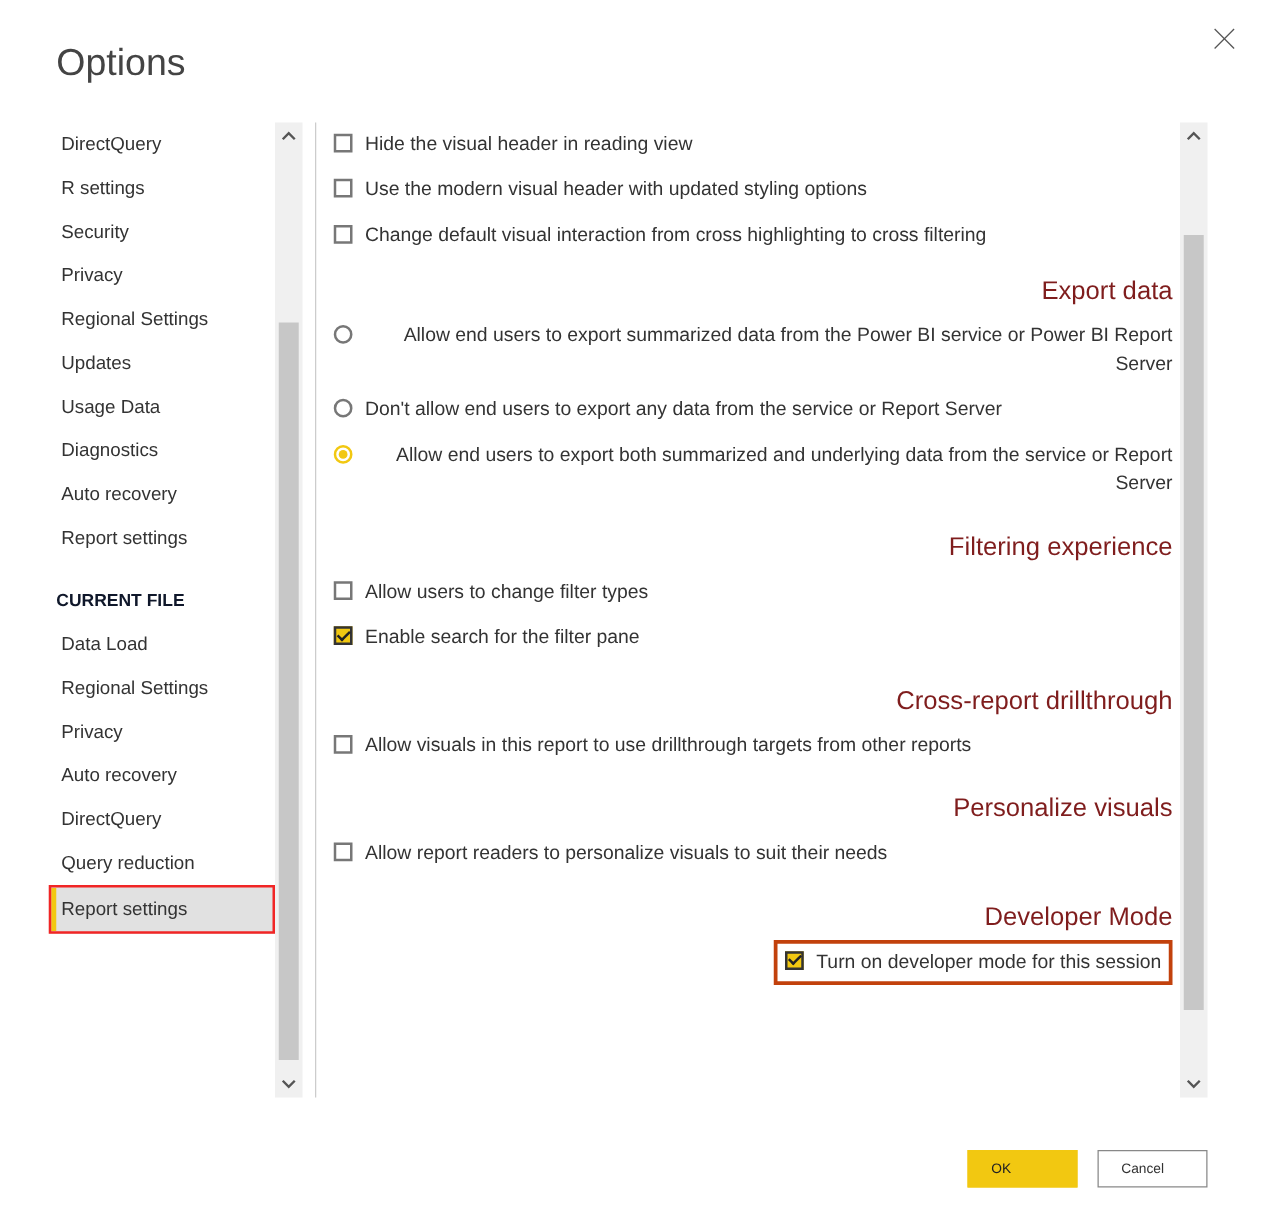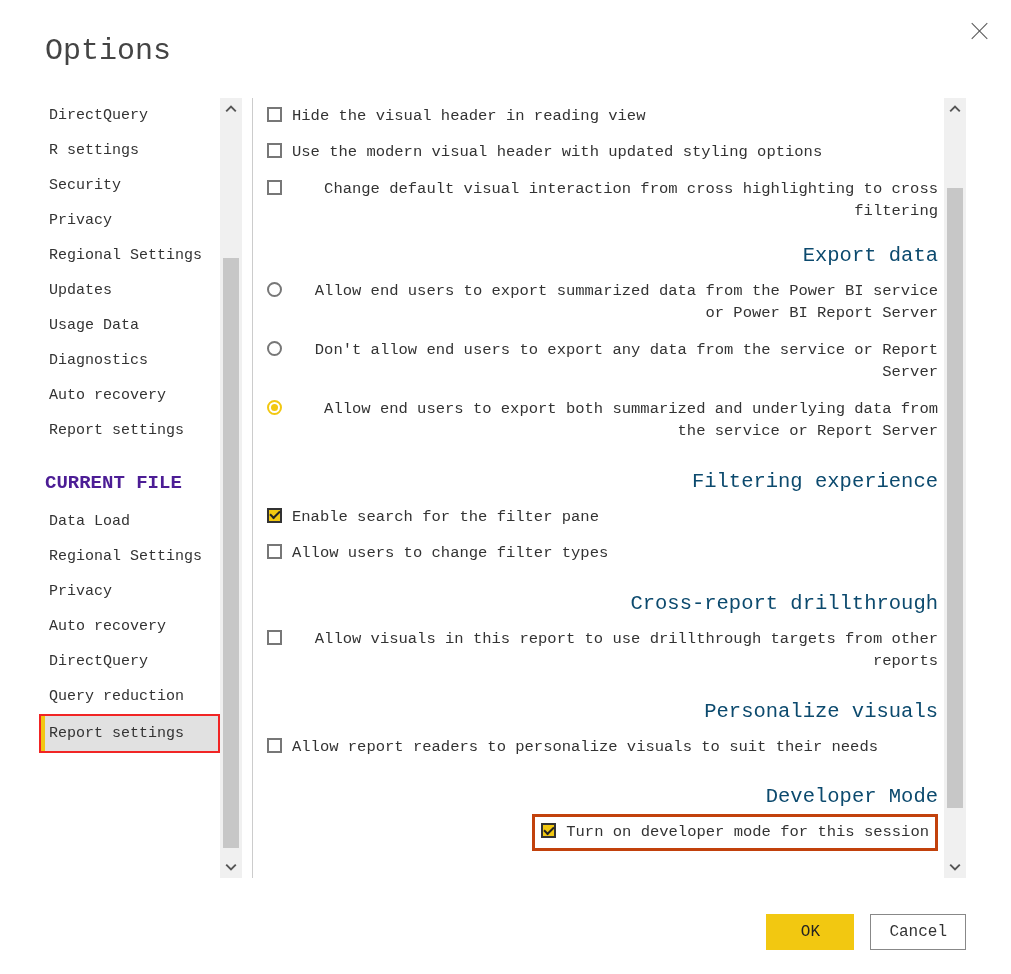--- a/index.html
+++ b/index.html
@@ -11,21 +11,20 @@
       color: #333333;
       width: 1011px;
       height: 974px;
       overflow: hidden;
     }
     .container {
       position: relative;
       padding: 30px 45px 24px 45px;
       width: 100%;
       height: 100%;
-      font-family: Liberation Mono, monospace;
     }
     .close-icon {
       position: absolute;
       top: 22px;
       right: 22px;
       width: 18px;
       height: 18px;
       cursor: pointer;
     }
     .close-icon::before, .close-icon::after {
@@ -71,23 +70,23 @@
     .sidebar-item.selected {
       background: #e1e1e1;
       border: 2px solid #f12525;
       margin-left: -6px;
       padding-left: 8px;
     }
     .sidebar-item.highlight-border-left {
       box-shadow: inset 4px 0 0 #f2c811;
     }
     .section-hdr {
-      font-size: 19px;
+      font-size: 14px;
       font-weight: 700;
-      color: #4c1d95;
+      color: #0f172a;
       padding: 24px 4px 10px 0;
     }
 
     .sidebar-scroll {
       width: 22px;
       position: relative;
       background: #f0f0f0;
     }
     .sb-up, .sb-down {
       position: absolute;
@@ -177,21 +176,21 @@
     .radio-circ.sel { border-color: #f2c811; }
     .radio-circ.sel::after {
       content:'';
       width:7px; height:7px; border-radius:50%;
       background:#f2c811;
     }
 
     .h2 {
       font-size: 20.5px;
       font-weight: 400;
-      color: #0c4a6e;
+      color: #7f1d1d;
       margin: 20px 0 6px 0;
     }
     .h2.first { margin-top: 14px;}
 
     .highlight-box {
       border: 3px solid #c2410c;
       display: inline-flex;
       align-items: flex-start;
       padding: 4px 6px;
     }
@@ -200,22 +199,21 @@
     .footer {
       position: absolute;
       bottom: 24px;
       right: 45px;
       display: flex;
       gap: 16px;
     }
     .btn {
       min-width: 88px;
       padding: 8px 18px;
-      font-size: 16px;
-      text-align: center;
+      font-size: 11px;
       cursor: pointer;
       border: 1px solid #888;
       background: #fff;
     }
     .btn.primary {
       background: #f2c811;
       border-color: #f2c811;
       color: #222;
     }
   </style>
@@ -295,26 +293,26 @@
           <span class="radio-circ"></span>
           <span>Don't allow end users to export any data from the service or Report Server</span>
         </div>
         <div class="radio-row">
           <span class="radio-circ sel"></span>
           <span>Allow end users to export both summarized and underlying data from the service or Report Server</span>
         </div>
 
         <div class="h2">Filtering experience</div>
         <div class="checkbox-row">
+          <span class="cb-box"></span>
+          <span>Allow users to change filter types</span>
+        </div>
+        <div class="checkbox-row">
           <span class="cb-box checked"></span>
           <span>Enable search for the filter pane</span>
-        </div>
-        <div class="checkbox-row">
-          <span class="cb-box"></span>
-          <span>Allow users to change filter types</span>
         </div>
 
         <div class="h2">Cross-report drillthrough</div>
         <div class="checkbox-row">
           <span class="cb-box"></span>
           <span>Allow visuals in this report to use drillthrough targets from other reports</span>
         </div>
 
         <div class="h2">Personalize visuals</div>
         <div class="checkbox-row">

